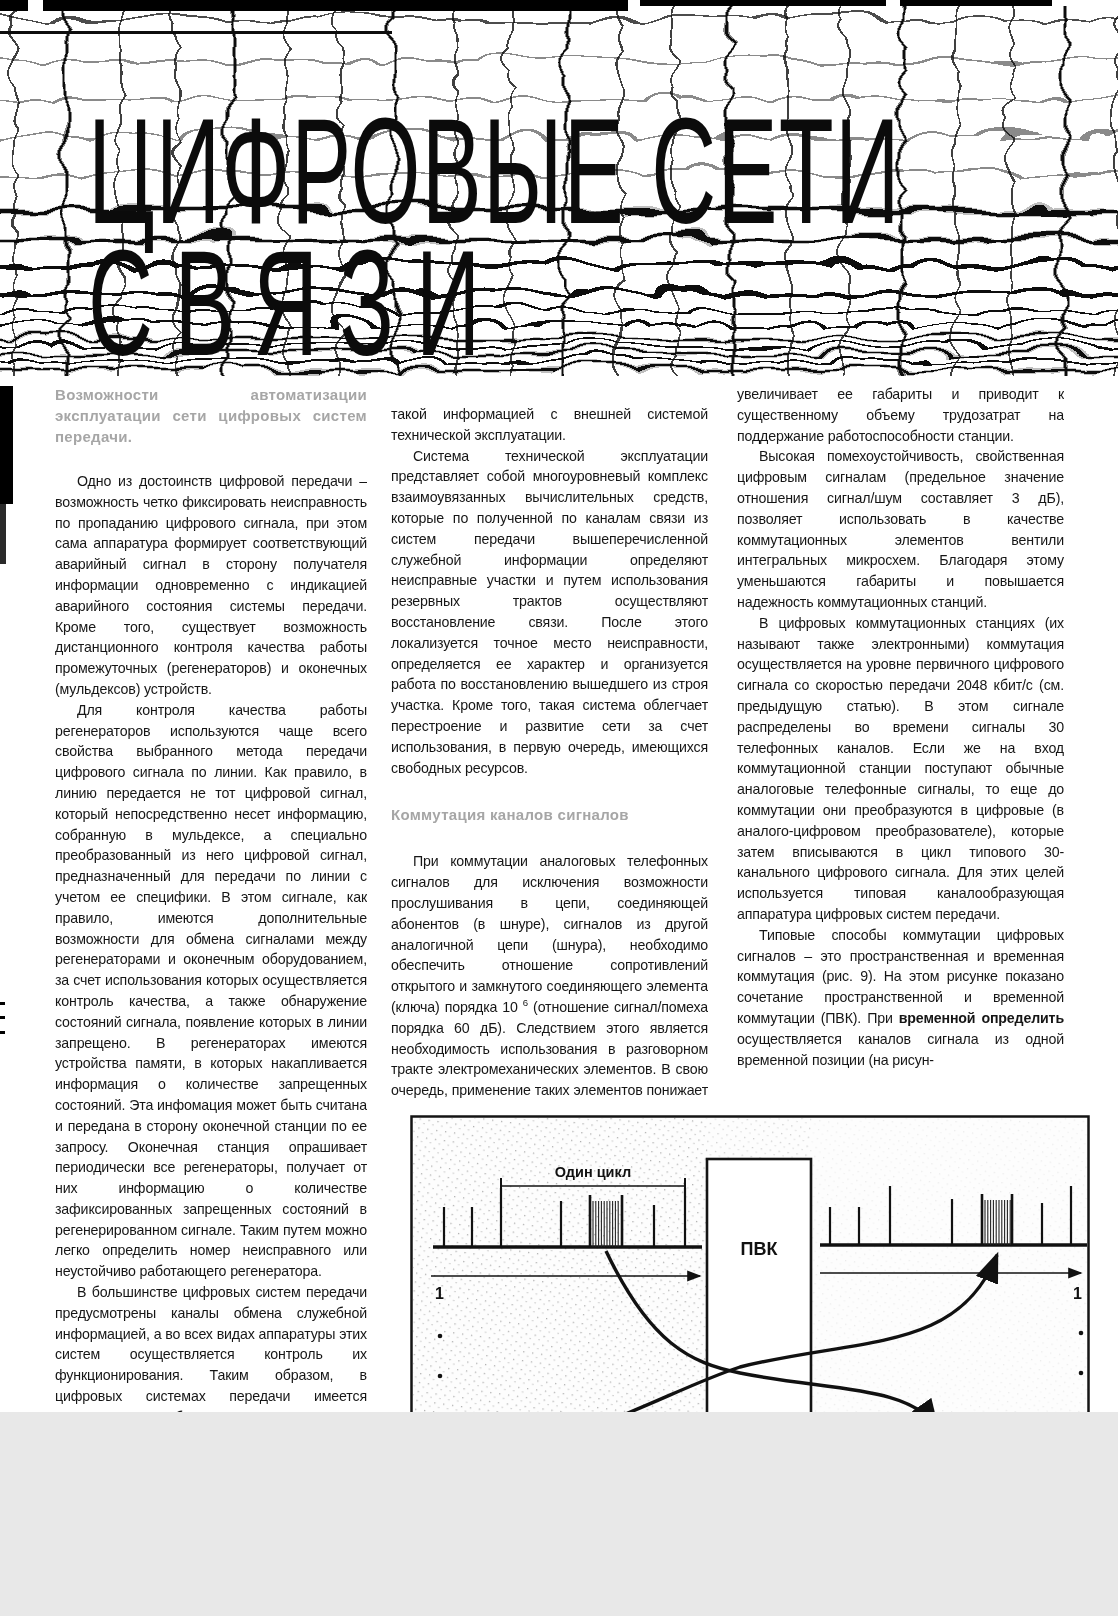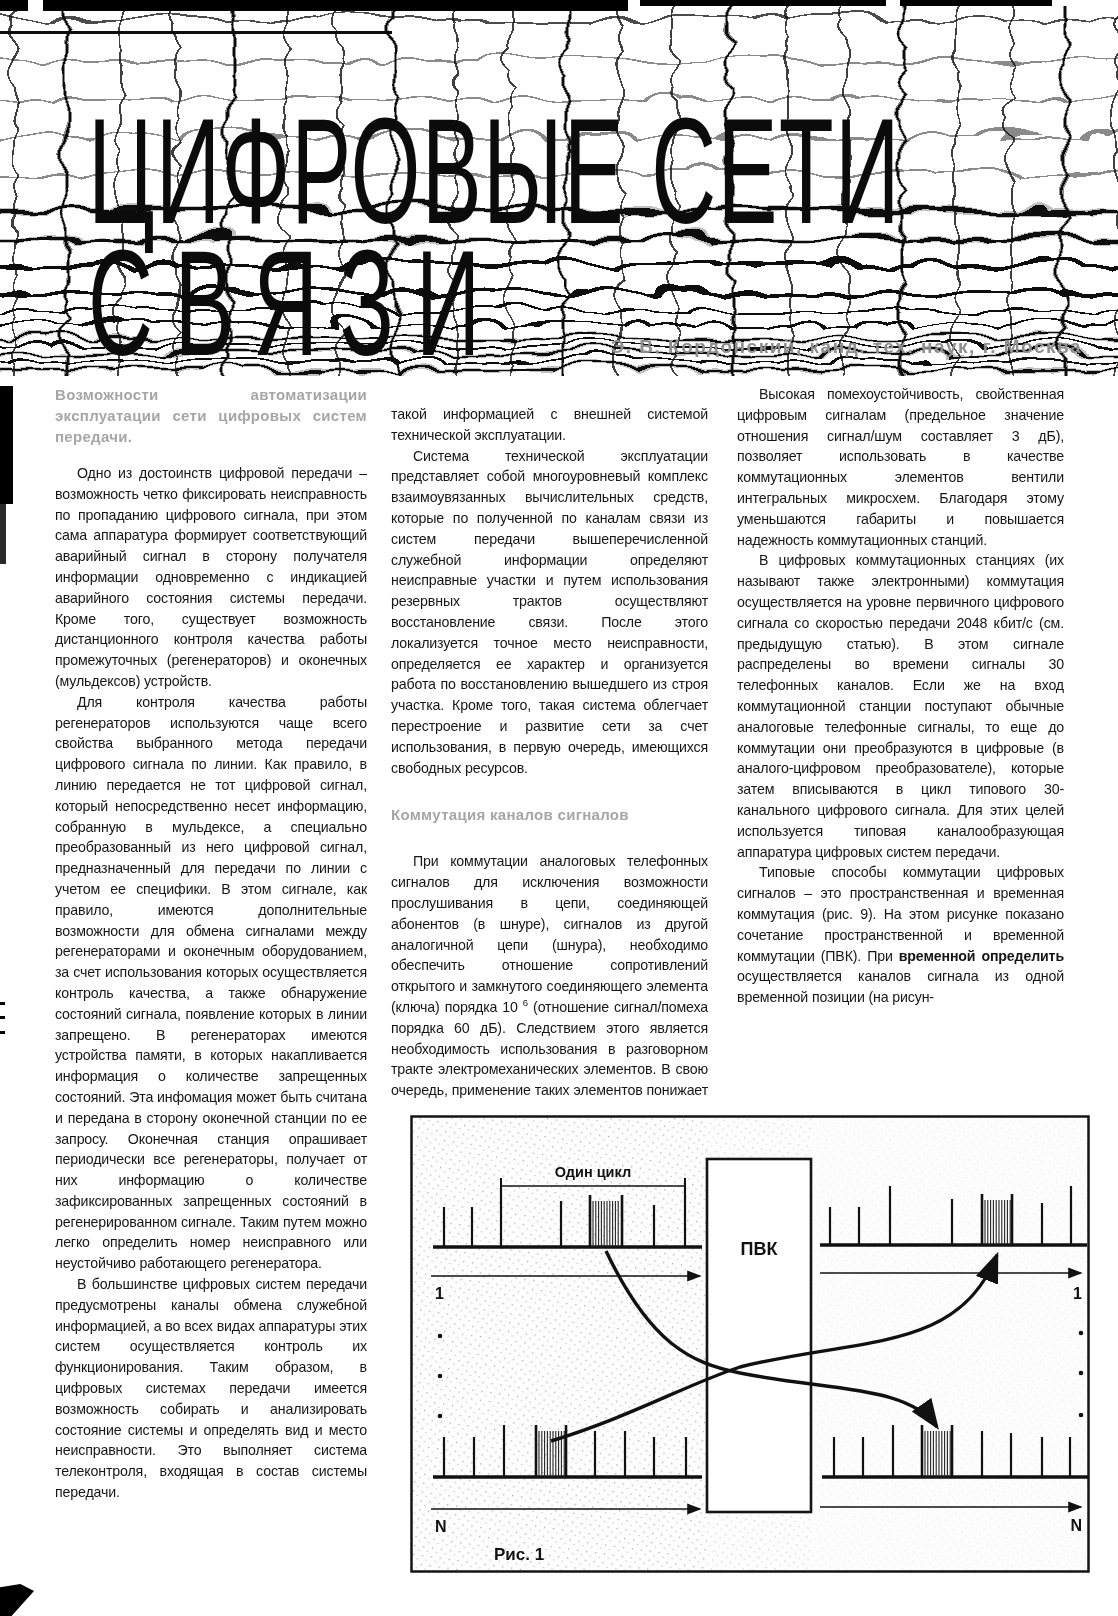--- a/index.html
+++ b/index.html
@@ -1,16 +1,16 @@
 <!DOCTYPE html>
 <html lang="ru"><head>
 <meta charset="utf-8">
 <style>
   html,body{margin:0;padding:0;background:#e8e8e8;}
-  .page{position:relative;width:1118px;height:1616px;background:#ffffff;overflow:hidden;
+  .page{position:relative;width:1118px;height:1412px;background:#ffffff;overflow:hidden;
         font-family:"Liberation Sans",sans-serif;color:#161616;}
   
   .header-art{position:absolute;left:0;top:0;width:1118px;height:376px;overflow:hidden;}
   .header-art svg{display:block;}
   .top-bar1{position:absolute;left:0;top:0;width:628px;height:11px;
             background:linear-gradient(90deg,#000 0 4.5%,#fff 4.5% 6.8%,#000 6.8% 100%);}
   .top-bar2{position:absolute;left:640px;top:0;width:448px;height:6px;
             background:linear-gradient(90deg,#000 0 55%,#fff 55% 58%,#000 58% 92%,#fff 92% 100%);}
   .header-rule{position:absolute;left:0;top:31px;width:392px;height:3px;background:#0d0d0d;}
   .title-line{position:absolute;left:88px;white-space:nowrap;line-height:1;color:#0b0b0b;
@@ -24,21 +24,21 @@
   .edge-bar2{position:absolute;left:0;top:504px;width:6px;height:60px;background:#2a2a2a;}
   .edge-tick{position:absolute;left:0;width:5px;height:3px;background:#000;}
   .corner-wedge{position:absolute;left:0;top:1584px;width:34px;height:32px;background:#000;
                 clip-path:polygon(0 10%,60% 0,100% 22%,34% 100%,0 100%);}
   
   .col{position:absolute;text-align:justify;overflow:hidden;}
   .col-1{left:55px;top:384px;width:312px;height:1206px;}
   .col-2{left:391px;top:404px;width:317px;height:698px;}
   .col-3{left:737px;top:384px;width:327px;height:698px;}
   .grey-head{font-size:15px;line-height:21px;font-weight:bold;color:#a6a6a6;
-             text-align:justify;margin:0 0 16px 0;letter-spacing:0.3px;}
+             text-align:justify;margin:0 0 24px 0;letter-spacing:0.3px;}
   .grey-head.mid{margin:26px 0 26px 0;}
   .par{margin:0;font-size:14.2px;line-height:20.8px;letter-spacing:-0.15px;
        text-indent:1.55em;}
   .par.noindent{text-indent:0;}
   .par sup{font-size:68%;line-height:0;}
   
   .figure{position:absolute;left:410px;top:1115px;width:680px;height:458px;}
   .figure svg{display:block;}
 </style>
 </head>
@@ -93,21 +93,20 @@
           <path d="M-20,356 H 1140" stroke-width="2.2"></path>
           <path d="M-20,364 H 1140" stroke-width="2.6"></path>
         </g>
       </svg>
   </div>
   <div class="top-bar1"></div>
   <div class="top-bar2"></div>
   <div class="header-rule"></div>
   <div class="title-line title-1">ЦИФРОВЫЕ СЕТИ</div>
   <div class="title-line title-2">СВЯЗИ</div>
-  <div class="author-line">Э. В. Кордонский, канд. тех. наук, г. Москва</div>
 
   <div class="edge-bar1"></div>
   <div class="edge-bar2"></div>
   <div class="edge-tick" style="top:1002px"></div>
   <div class="edge-tick" style="top:1016px"></div>
   <div class="edge-tick" style="top:1031px"></div>
   <div class="corner-wedge"></div>
 
   <div class="col col-1">
     <p class="grey-head">Возможности автоматизации эксплуатации сети цифровых систем передачи.</p>
@@ -124,20 +123,21 @@
         <p class="par"><span>Система технической эксплуатации представляет собой многоуровневый комплекс взаимоувязанных вычислительных средств, которые по полученной по каналам связи из систем передачи вышеперечисленной служебной информации определяют неисправные участки и путем использования резервных трактов осуществляют восстановление связи. После этого локализуется точное место неисправности, определяется ее характер и организуется работа по восстановлению вышедшего из строя участка. Кроме того, такая система облегчает перестроение и развитие сети за счет использования, в первую очередь, имеющихся свободных ресурсов.</span></p>
       </div>
     <p class="grey-head mid">Коммутация каналов сигналов</p>
     <div>
         <p class="par"><span>При коммутации аналоговых телефонных сигналов для исключения возможности прослушивания в цепи, соединяющей абонентов (в шнуре), сигналов из другой аналогичной цепи (шнура), необходимо обеспечить отношение сопротивлений открытого и замкнутого соединяющего элемента (ключа) порядка 10 </span><sup>6</sup><span> (отношение сигнал/помеха порядка 60 дБ). Следствием этого является необходимость использования в разговорном тракте электромеханических элементов. В свою очередь, применение таких элементов понижает надежность коммутационной станции,</span></p>
       </div>
   </div>
 
   <div class="col col-3">
     <div>
+        <p class="par noindent"><span>увеличивает ее габариты и приводит к существенному объему трудозатрат на поддержание работоспособности станции.</span></p>
         <p class="par"><span>Высокая помехоустойчивость, свойственная цифровым сигналам (предельное значение отношения сигнал/шум составляет 3 дБ), позволяет использовать в качестве коммутационных элементов вентили интегральных микросхем. Благодаря этому уменьшаются габариты и повышается надежность коммутационных станций.</span></p>
         <p class="par"><span>В цифровых коммутационных станциях (их называют также электронными) коммутация осуществляется на уровне первичного цифрового сигнала со скоростью передачи 2048 кбит/с (см. предыдущую статью). В этом сигнале распределены во времени сигналы 30 телефонных каналов. Если же на вход коммутационной станции поступают обычные аналоговые телефонные сигналы, то еще до коммутации они преобразуются в цифровые (в аналого-цифровом преобразователе), которые затем вписываются в цикл типового 30-канального цифрового сигнала. Для этих целей используется типовая каналообразующая аппаратура цифровых систем передачи.</span></p>
         <p class="par"><span>Типовые способы коммутации цифровых сигналов – это пространственная и временная коммутация (рис. 9). На этом рисунке показано сочетание пространственной и временной коммутации (ПВК). При </span><b>временной определить</b><span> осуществляется каналов сигнала из одной временной позиции (на рисун-</span></p>
       </div>
   </div>
 
   <div class="figure">
     <svg id="figure-svg" width="680" height="458" viewBox="0 0 680 458">
         <defs>
           <pattern id="stip" width="9" height="9" patternUnits="userSpaceOnUse" patternTransform="rotate(8)">

